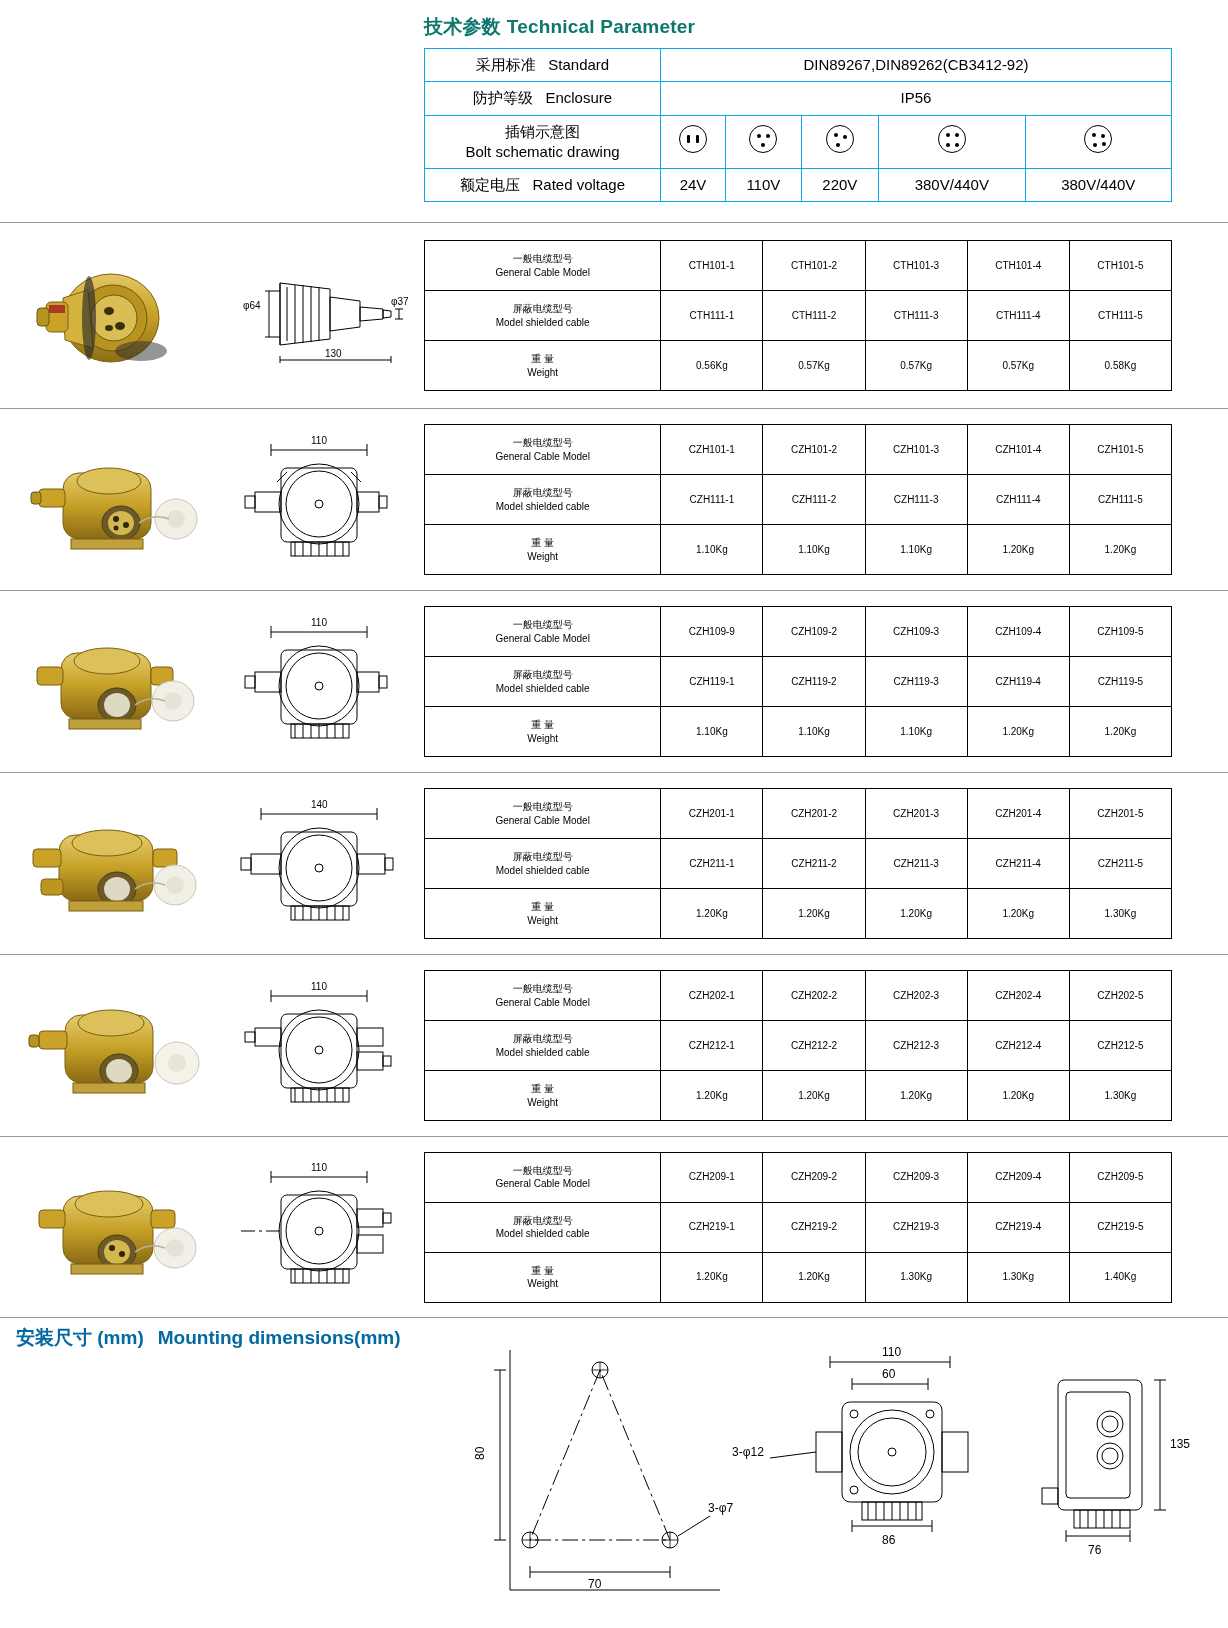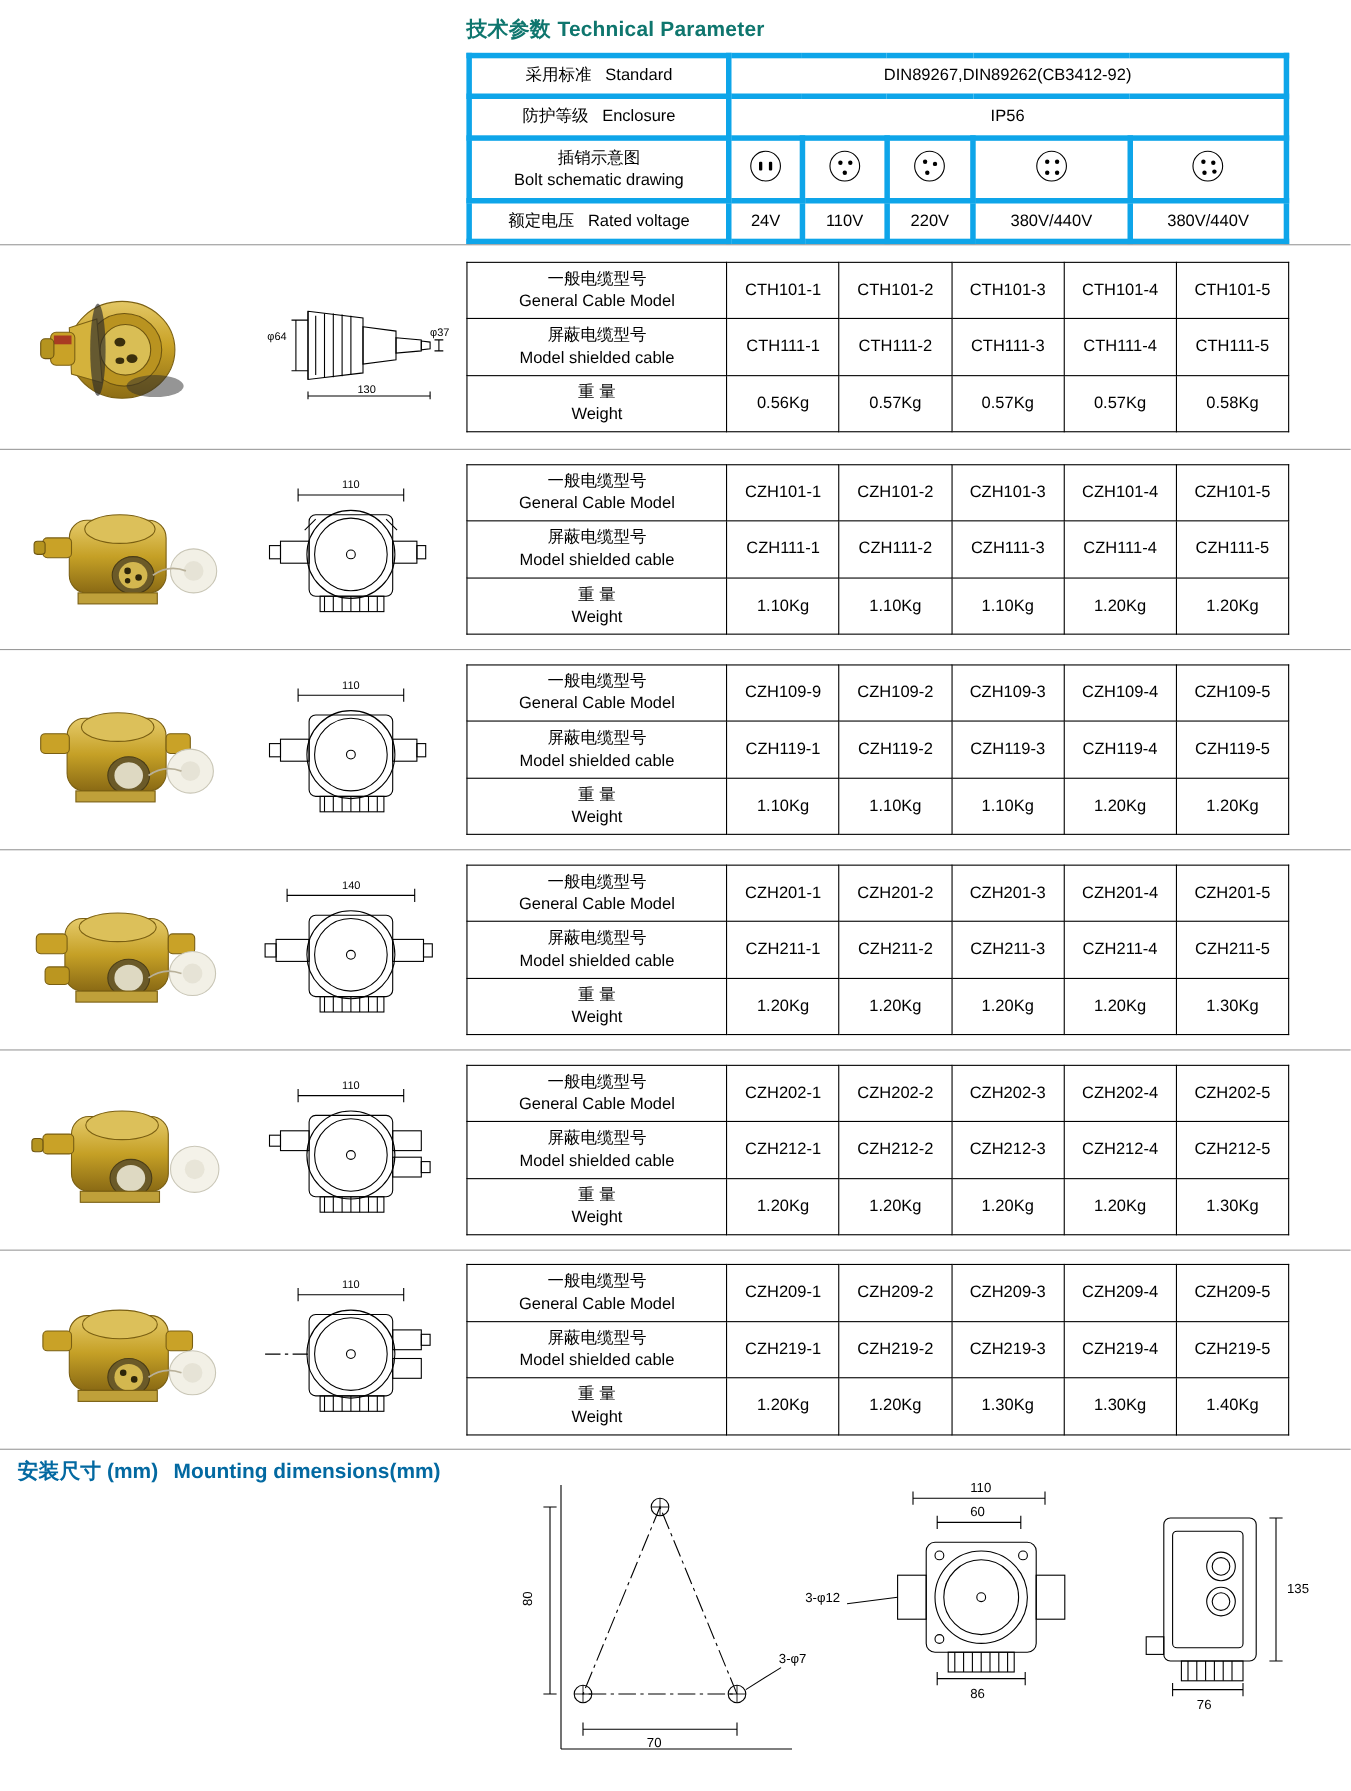--- a/index.html
+++ b/index.html
@@ -29,21 +29,21 @@
   .tech-title .en { margin-left: 6px; }
 
   .tech-table {
     position: absolute;
     left: 424px; top: 48px;
     width: 748px;
     border-collapse: collapse;
     font-size: 15px;
   }
   .tech-table td {
-    border: 5px solid #0ea5e9;
+    border: 1px solid #0ea5e9;
     text-align: center;
     vertical-align: middle;
     padding: 5px 4px;
     line-height: 1.35;
   }
   .tech-table td.lbl {
     width: 236px;
     text-align: center;
     padding: 6px 10px;
   }
@@ -91,21 +91,21 @@
     min-width: 208px;
     display: flex;
     align-items: flex-start;
     justify-content: center;
   }
   .tbl-col { width: 804px; padding-right: 0; }
 
   table.model {
     width: 748px;
     border-collapse: collapse;
-    font-size: 15px;
+    font-size: 10px;
   }
   table.model td {
     border: 1px solid #000;
     text-align: center;
     vertical-align: middle;
     line-height: 1.35;
     padding: 5px 2px;
     height: 50px;
   }
   table.model td.lbl { width: 236px; }

